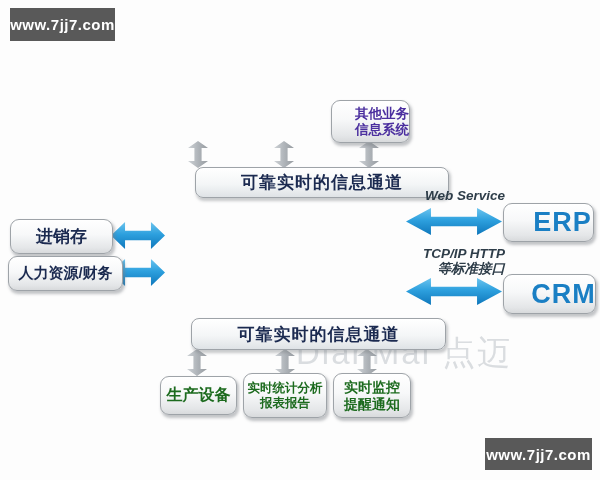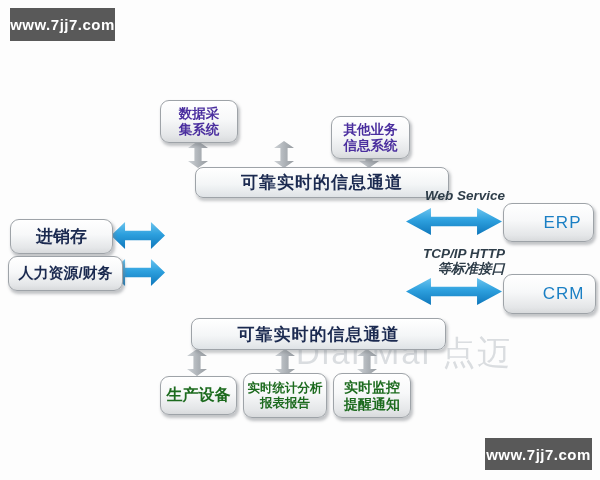--- a/index.html
+++ b/index.html
@@ -25,21 +25,21 @@
     background:linear-gradient(180deg,#ffffff 0%,#f7f8f9 45%,#e4e6e8 85%,#d8dadc 100%);
     border:1px solid #9ea3a8;border-radius:9px;
     box-shadow:1.5px 2.5px 3px rgba(120,125,130,0.45), inset 0 1px 0 #ffffff;
     display:flex;flex-direction:column;align-items:center;justify-content:center;
     text-align:center;
   }
   .node .l1,.node .l2{display:block;}
   .purple{color:#4b2f9f;font-weight:bold;font-size:13.5px;line-height:16px;}
   .navy{color:#1b2a50;font-weight:bold;}
   .green{color:#1d6b1f;font-weight:bold;}
-  .blue-big{color:#1a7fc4;font-weight:normal;font-size:17px;letter-spacing:1px;margin-left:28px;}
+  .blue-big{color:#1a7fc4;font-weight:bold;font-size:27px;letter-spacing:1px;margin-left:28px;}
   
   .channel{
     position:absolute;z-index:2;
     background:linear-gradient(180deg,#ffffff 0%,#f4f6f7 55%,#dfe3e6 100%);
     border:1px solid #9ea3a8;border-radius:8px;
     box-shadow:1.5px 2.5px 3px rgba(120,125,130,0.4), inset 0 1px 0 #ffffff;
     display:flex;align-items:center;justify-content:center;
     color:#1b2a50;font-weight:bold;font-size:17px;letter-spacing:1px;margin-left:34px;
   }
   
@@ -73,25 +73,21 @@
 </head>
 <body>
 
 <div class="stage">
 
   <div class="brand-wm" style="left:296px;top:331px;">DianMai 点迈</div>
 
   <div class="wm-box" style="left:10px;top:8px;width:105px;height:33px;">www.7jj7.com</div>
   <div class="wm-box" style="left:485px;top:438px;width:107px;height:32px;">www.7jj7.com</div>
 
-  <div class="node" style="left:160px;top:100px;width:76px;height:41px;">
-    <span class="l1 purple">数据采</span>
-    <span class="l2 purple">集系统</span>
-  </div>
-  <div class="node" style="left:331px;top:116px;width:77px;height:41px;">
+  <div class="node" style="left:331px;top:100px;width:77px;height:41px;align-items:flex-end;">
     <span class="l1 purple">其他业务</span>
     <span class="l2 purple">信息系统</span>
   </div>
 
   <div class="varrow" style="left:188px;top:141px;"></div>
   <div class="varrow" style="left:274px;top:141px;"></div>
   <div class="varrow" style="left:359px;top:141px;"></div>
 
   <div class="channel" style="left:161px;top:167px;width:252px;height:29px;">可靠实时的信息通道</div>
 

